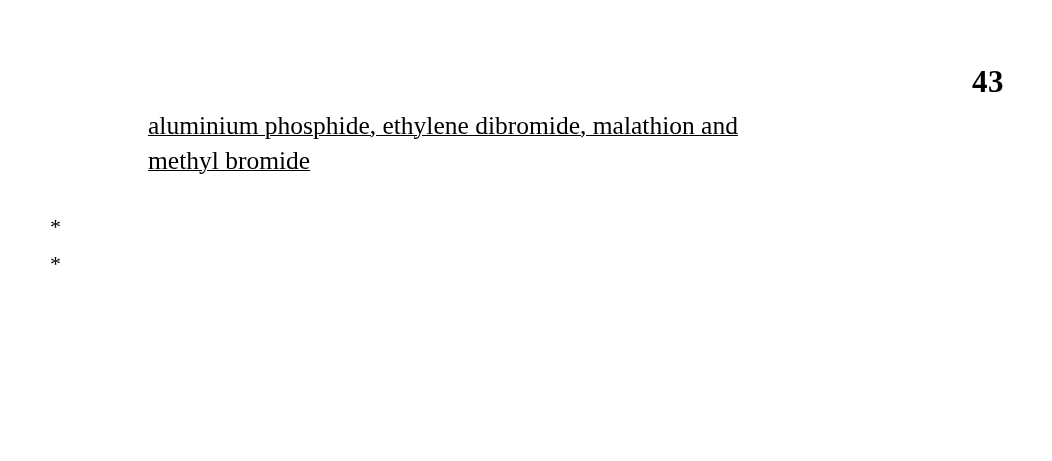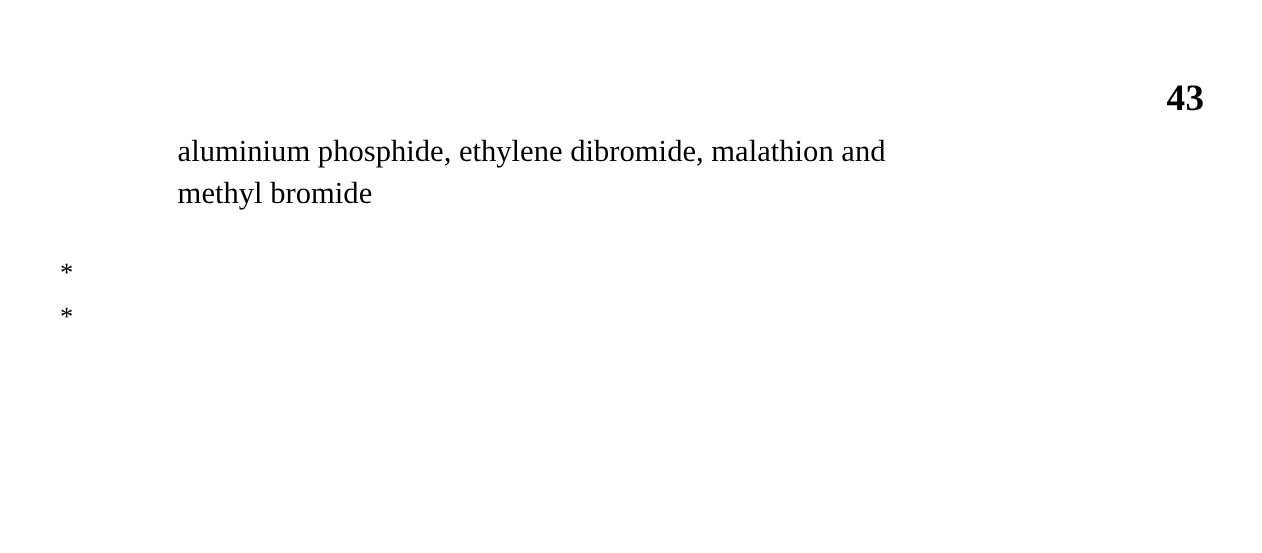--- a/index.html
+++ b/index.html
@@ -29,20 +29,21 @@
     font-size: 31px;
     font-weight: bold;
     letter-spacing: 0.5px;
     margin-top: 36px;
   }
   .content {
     position: absolute;
     left: 0;
     top: 108px;
     width: 860px;
+    text-decoration: underline;
   }
   .para {
     position: relative;
     margin-bottom: 26px;
     padding-left: 148px;
     padding-right: 52px;
     min-height: 1px;
   }
   .bullet {
     position: absolute;

